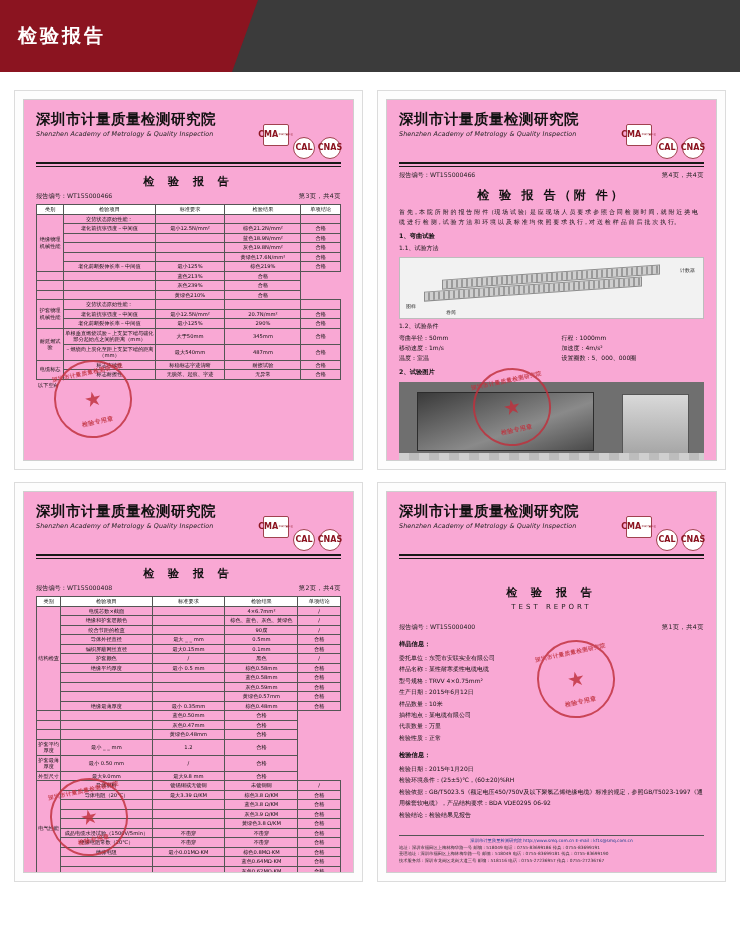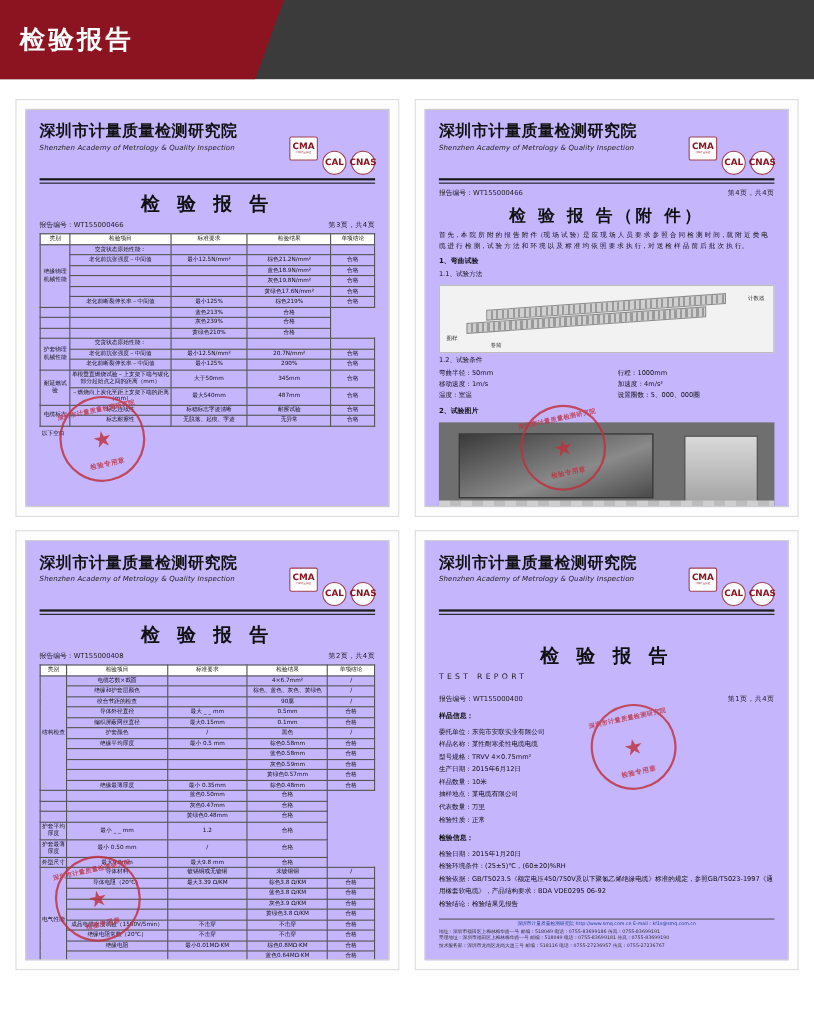--- a/index.html
+++ b/index.html
@@ -18,21 +18,21 @@
   
   .banner {
     position: relative;
     width: 740px; height: 72px;
     background: #3b3b3b;
     display: flex; align-items: center;
   }
   .banner-title {
     margin-left: 18px;
     color: #ffffff;
-    font-size: 23px;
+    font-size: 19px;
     letter-spacing: 3px;
     font-weight: bold;
     position: relative;
     z-index: 3;
   }
   .banner-swoosh {
     position: absolute;
     left: 0; top: 0;
     width: 232px; height: 72px;
     background: #8b1420;
@@ -56,21 +56,21 @@
     gap: 12px 14px;
   }
   .card {
     border: 1px solid #dcdcdc;
     background: #fdfdfd;
     position: relative;
     overflow: hidden;
     padding: 8px;
   }
   .sheet {
-    background: #c4b5fd;
+    background: #f9a8d4;
     border: 1px solid #cfcfcf;
     width: 100%; height: 100%;
     position: relative;
     padding: 10px 12px;
     overflow: hidden;
   }
   
   .lh {
     display: flex; align-items: flex-start; justify-content: space-between;
     border-bottom: 2px solid #1a1a1a;
@@ -83,41 +83,41 @@
   .lh-text .en {
     font-size: 6.4px; color: #222; letter-spacing: .1px; margin-top: 1px;
     white-space: nowrap;
     font-style: italic;
   }
   .marks { display: flex; gap: 4px; align-items: center; margin-top: 1px; }
   .mark {
     width: 26px; height: 22px;
     border: 1px solid #a0424f;
     border-radius: 2px;
-    display: flex; flex-direction: column; align-items: center; justify-content: center;
+    display: flex; flex-direction: row; align-items: center; justify-content: center;
     background: #fff;
   }
   .mark .m-top {
     font-size: 8px; font-weight: bold; color: #8b1420; line-height: 1;
   }
   .mark .m-bot {
     font-size: 2.6px; color: #8b1420; line-height: 1; margin-top: 1px;
     transform: scale(.9);
     white-space: nowrap;
   }
   .mark.circ { border-radius: 50%; width: 22px; height: 22px; margin-top: 26px; }
   .rule-thin { border-top: 1px solid #1a1a1a; margin-top: 2px; }
   .doc-title {
     text-align: center;
-    font-size: 17px; font-weight: bold; letter-spacing: 5px;
+    font-size: 11px; font-weight: bold; letter-spacing: 5px;
     margin: 7px 0 3px 0; color: #111;
   }
-  .doc-title.small { font-size: 15px; letter-spacing: 3px; }
+  .doc-title.small { font-size: 12px; letter-spacing: 3px; }
   .doc-title-en {
-    font-size: 7px; letter-spacing: 3px; color: #222;
+    text-align: center; font-size: 7px; letter-spacing: 3px; color: #222;
     margin-bottom: 4px;
   }
   .meta-row {
     display: flex; justify-content: space-between;
     font-size: 6.2px; color: #222; margin: 2px 0 3px 0;
   }
   .meta-row .r { letter-spacing: .5px; }
   
   table.rep {
     width: 100%;

